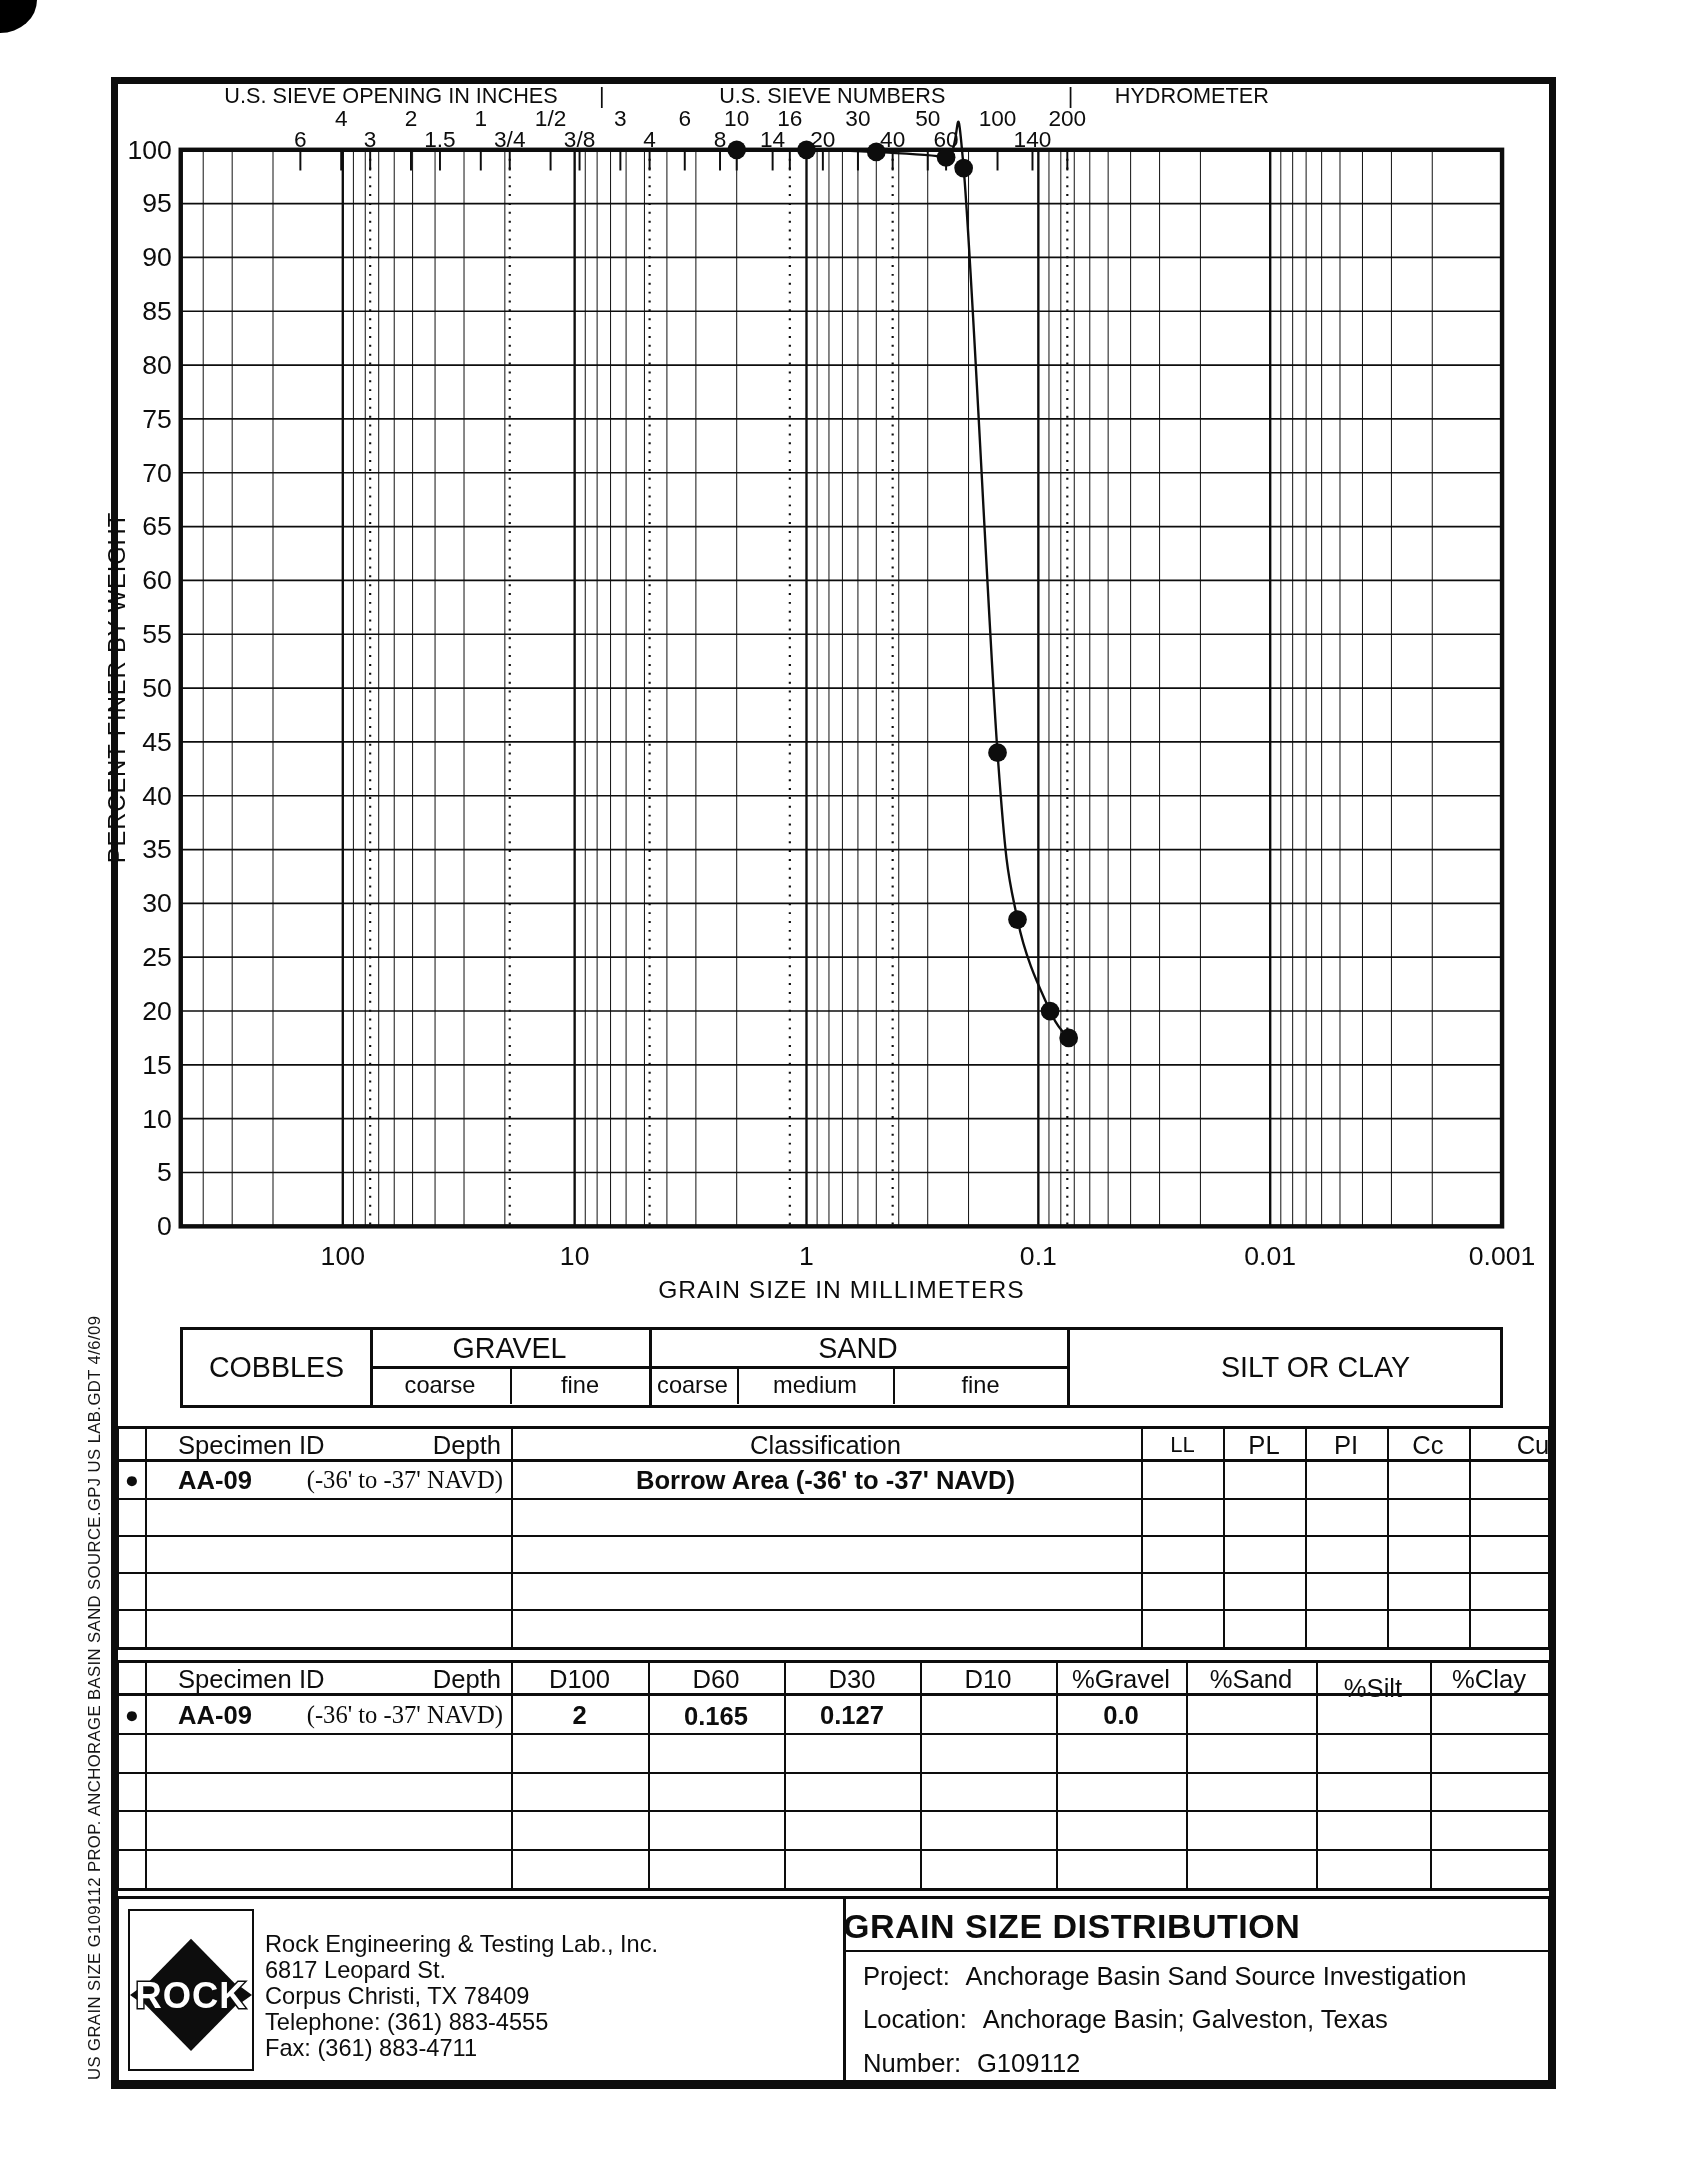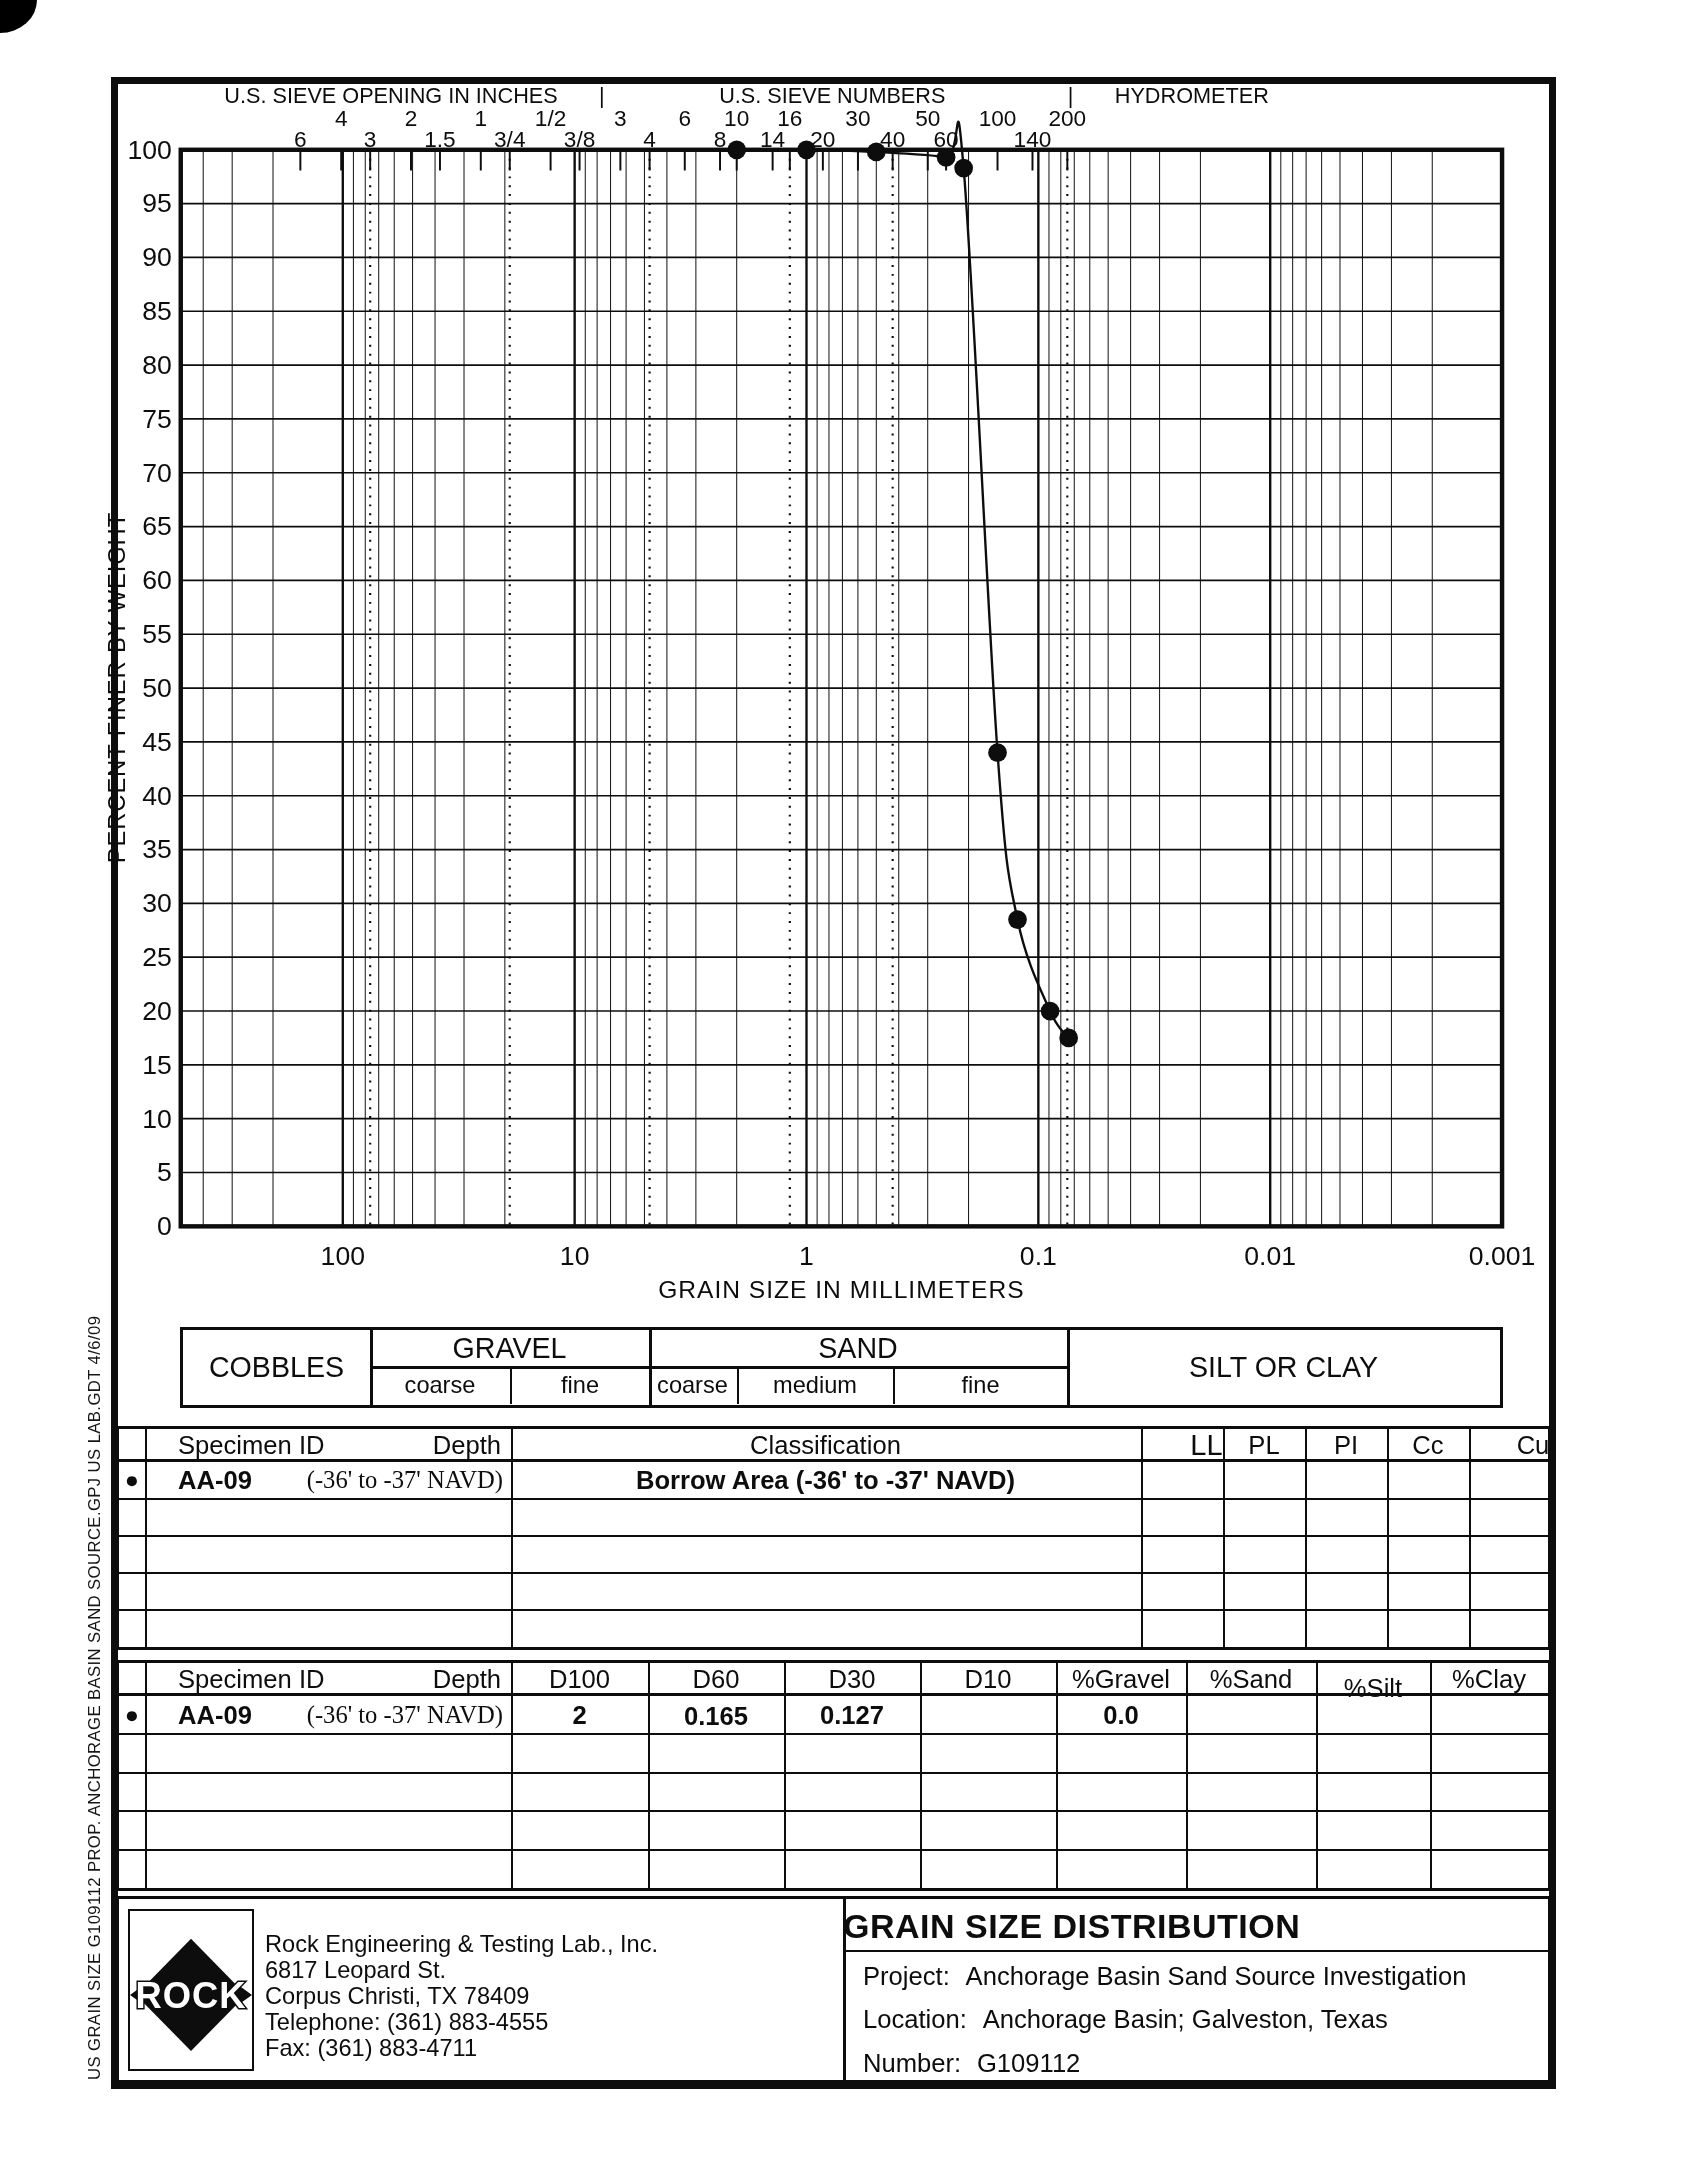--- a/index.html
+++ b/index.html
@@ -215,21 +215,21 @@
 
 <div id="class-bar" class="abs panel" style="left:180px;top:1327px;width:1323px;height:81px;">
     <div class="cellline" style="left: 187px; top: 0px; width: 3px; height: 75px;"></div>
     <div class="cellline" style="left: 466px; top: 0px; width: 3px; height: 75px;"></div>
     <div class="cellline" style="left: 884px; top: 0px; width: 3px; height: 75px;"></div>
     <div class="cellline" style="left: 327px; top: 37px; width: 2px; height: 37px;"></div>
     <div class="cellline" style="left: 554px; top: 37px; width: 2px; height: 37px;"></div>
     <div class="cellline" style="left: 710px; top: 37px; width: 2px; height: 37px;"></div>
     <div class="cellline" style="left: 187px; top: 36px; width: 697px; height: 3px;"></div>
     <div class="ct" style="left: 0px; top: 0px; width: 187px; height: 75px; font-size: 28.6px;">COBBLES</div>
-    <div class="ct" style="left: 884px; top: 0px; width: 433px; height: 75px; font-size: 28.6px;">SILT OR CLAY</div>
+    <div class="ct" style="left: 884px; top: 0px; width: 433px; height: 75px; font-size: 28.6px; padding-left: 32px;">SILT OR CLAY</div>
     <div class="ct" style="left: 187px; top: 0px; width: 279px; height: 37px; font-size: 28.6px;">GRAVEL</div>
     <div class="ct" style="left: 187px; top: 37px; width: 140px; height: 37px; font-size: 23.6px;">coarse</div>
     <div class="ct" style="left: 327px; top: 37px; width: 140px; height: 37px; font-size: 23.6px;">fine</div>
     <div class="ct" style="left: 466px; top: 0px; width: 418px; height: 37px; font-size: 28.6px;">SAND</div>
     <div class="ct" style="left: 466px; top: 37px; width: 87px; height: 37px; font-size: 23.6px;">coarse</div>
     <div class="ct" style="left: 554px; top: 37px; width: 156px; height: 37px; font-size: 23.6px;">medium</div>
     <div class="ct" style="left: 710px; top: 37px; width: 175px; height: 37px; font-size: 23.6px;">fine</div>
   </div>
 
 <div id="table1" class="abs panel" style="left:116px;top:1426px;width:1435px;height:224px;">
@@ -241,21 +241,21 @@
     <div class="cellline" style="left: 25.6px; top: 0px; width: 2px; height: 218px;"></div>
     <div class="cellline" style="left: 392px; top: 0px; width: 2px; height: 218px;"></div>
     <div class="cellline" style="left: 1022px; top: 0px; width: 2px; height: 218px;"></div>
     <div class="cellline" style="left: 1104px; top: 0px; width: 2px; height: 218px;"></div>
     <div class="cellline" style="left: 1186px; top: 0px; width: 2px; height: 218px;"></div>
     <div class="cellline" style="left: 1268px; top: 0px; width: 2px; height: 218px;"></div>
     <div class="cellline" style="left: 1350px; top: 0px; width: 2px; height: 218px;"></div>
     <div class="ct" style="left: 59px; top: 0px; height: 32.5px; font-size: 25.6px; justify-content: flex-start;">Specimen ID</div>
     <div class="ct" style="left: 175px; top: 0px; width: 207px; height: 32.5px; font-size: 25.6px; justify-content: flex-end;">Depth</div>
     <div class="ct" style="left: 392px; top: 0px; width: 629px; height: 32.5px; font-size: 25.6px;">Classification</div>
-    <div class="ct" style="left: 1022px; top: 0px; width: 83px; height: 32.5px; font-size: 29px; padding-left: 24px;">LL</div>
+    <div class="ct" style="left: 1022px; top: 0px; width: 83px; height: 32.5px; font-size: 22px;">LL</div>
     <div class="ct" style="left: 1104px; top: 0px; width: 82px; height: 32.5px; font-size: 25.6px;">PL</div>
     <div class="ct" style="left: 1186px; top: 0px; width: 82px; height: 32.5px; font-size: 25.6px;">PI</div>
     <div class="ct" style="left: 1268px; top: 0px; width: 82px; height: 32.5px; font-size: 25.6px;">Cc</div>
     <div class="ct" style="left: 1350px; top: 0px; width: 80px; height: 32.5px; font-size: 25.6px; padding-left: 24px;">Cu</div>
     <div class="ct" style="left: 0px; top: 32.5px; width: 25.6px; height: 37px; font-size: 23.6px;">●</div>
     <div class="ct bold" style="left: 59px; top: 32.5px; height: 37px; font-size: 25.6px; justify-content: flex-start;">AA-09</div>
     <div class="ct serif" style="left: 146px; top: 32.5px; width: 238px; height: 37px; font-size: 24.6px; justify-content: flex-end;">(-36' to -37' NAVD)</div>
     <div class="ct bold" style="left: 392px; top: 32.5px; width: 629px; height: 37px; font-size: 25.6px;">Borrow Area (-36' to -37' NAVD)</div>
     <div class="ct bold" style="left: 1022px; top: 32.5px; width: 83px; height: 37px; font-size: 25.6px;"></div>
     <div class="ct bold" style="left: 1104px; top: 32.5px; width: 82px; height: 37px; font-size: 25.6px;"></div>

